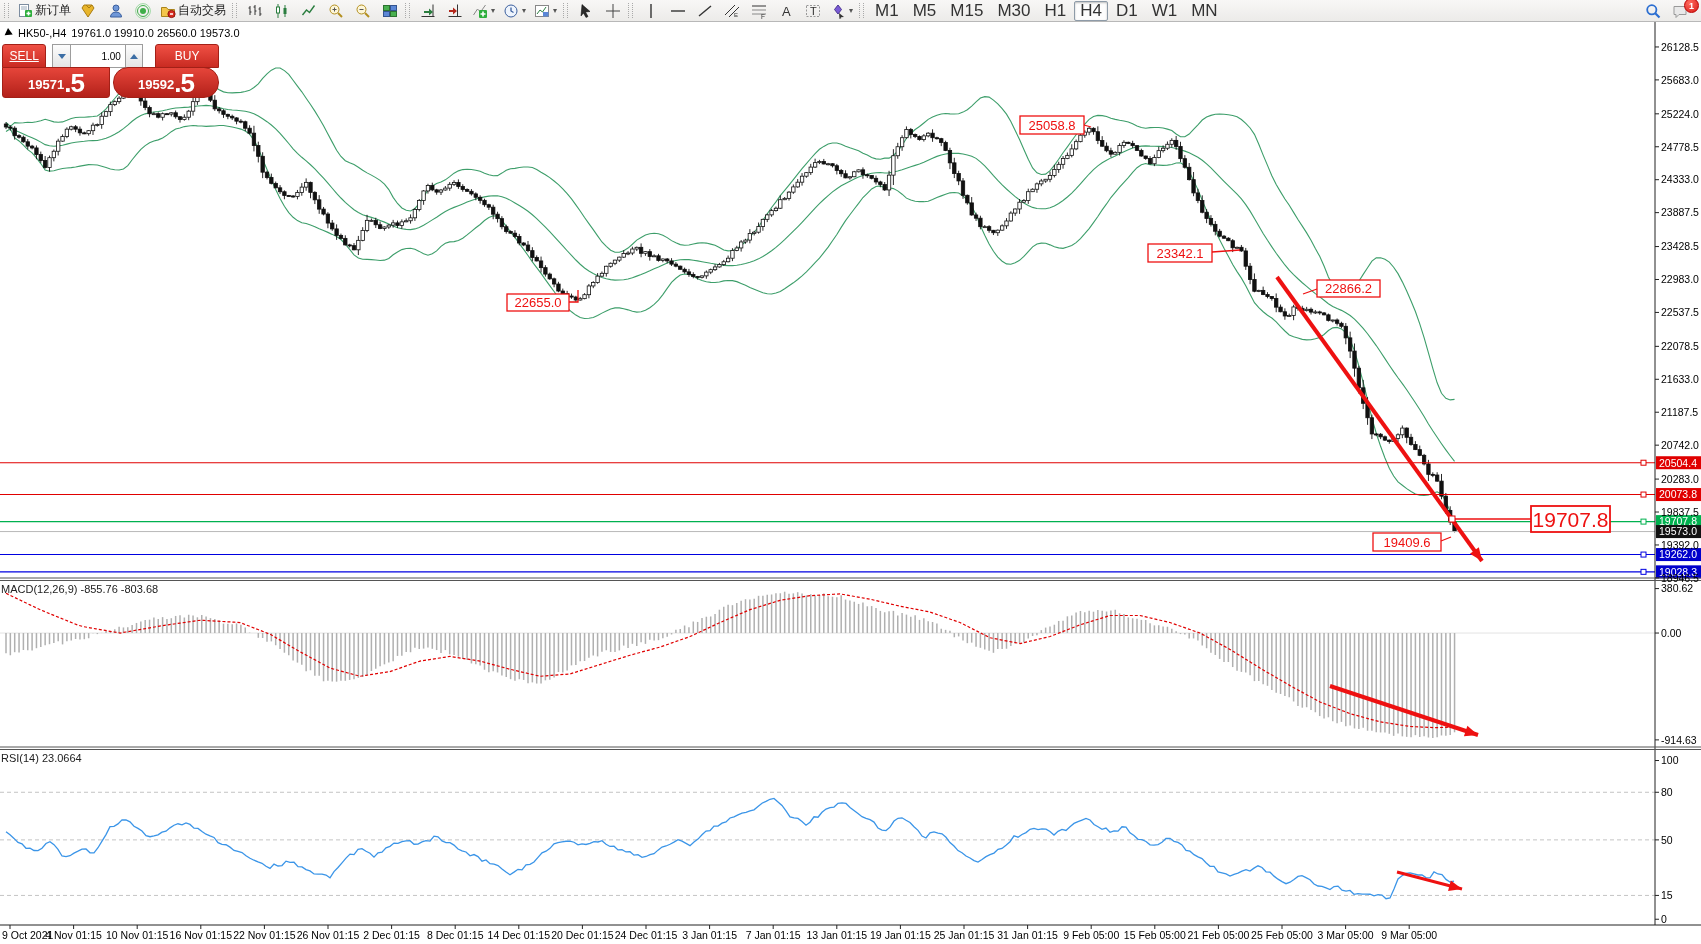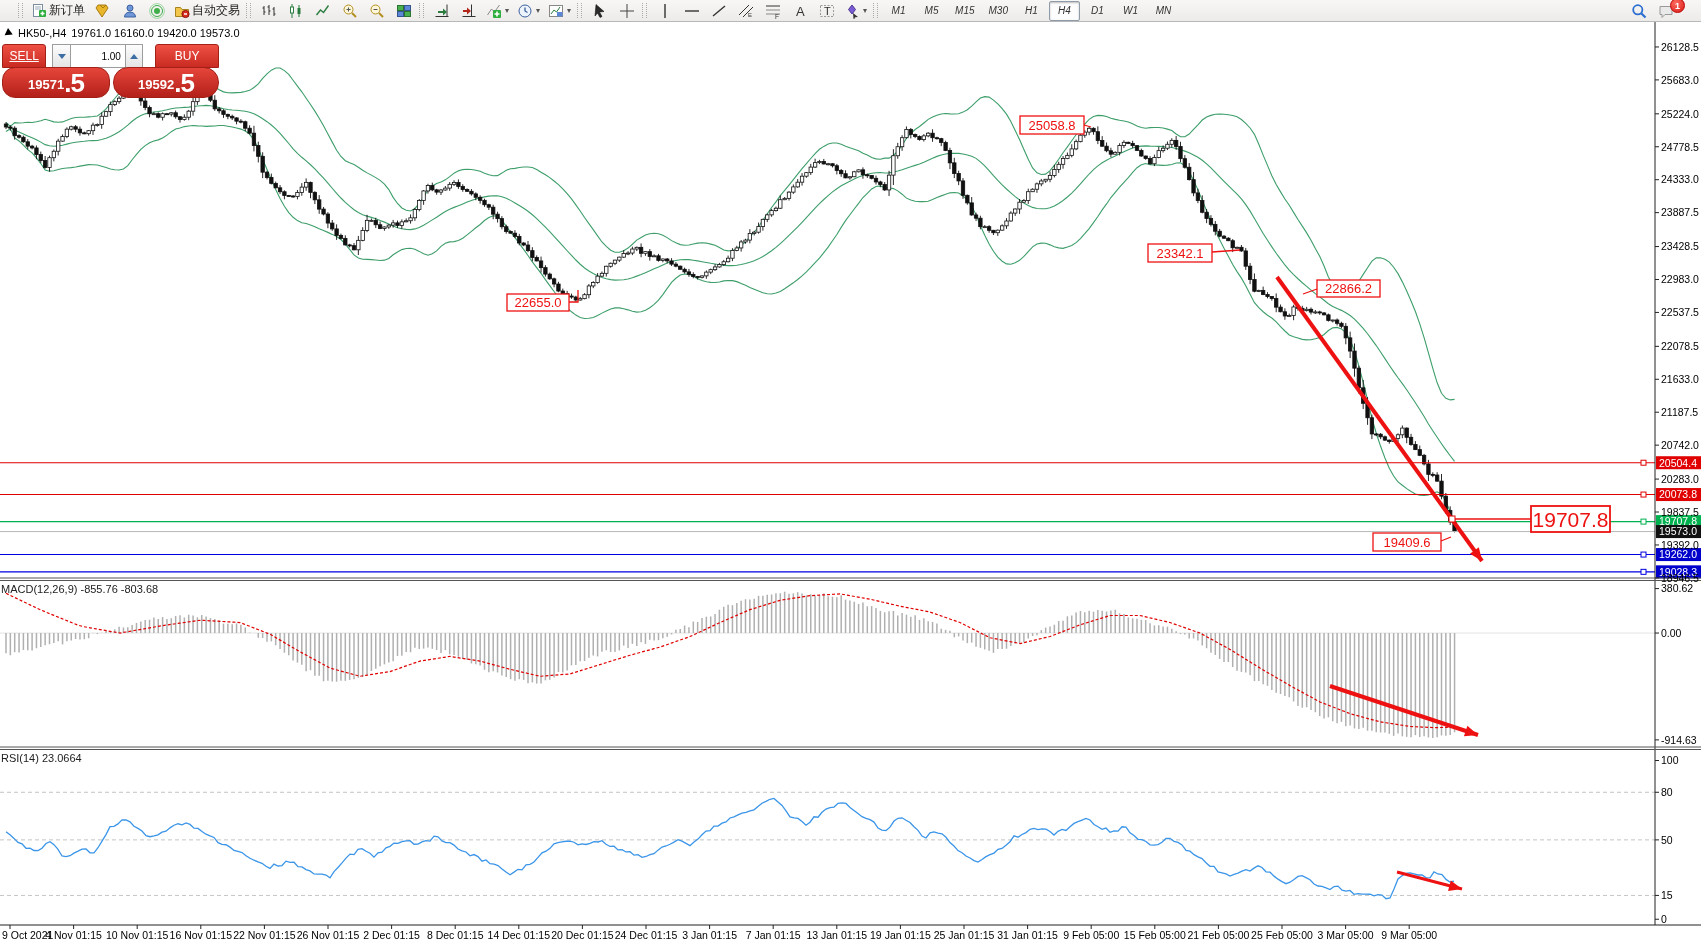--- a/index.html
+++ b/index.html
@@ -1,26 +1,26 @@
 <!DOCTYPE html>
 <html><head>
 <meta charset="utf-8">
 <style>
   html,body{margin:0;padding:0;background:#e8e8e8;font-family:"Liberation Sans",sans-serif;}
   #win{position:relative;width:1701px;height:944px;background:#fff;overflow:hidden;}
   
   #toolbar{position:absolute;left:0;top:0;width:1701px;height:22px;background:linear-gradient(#f8f7f6,#ecebe9);
-    border-bottom:1px solid #b8b8b8;display:flex;align-items:center;padding:0 16px;box-sizing:border-box;font-size:12px;color:#333;}
+    border-bottom:1px solid #b8b8b8;display:flex;align-items:center;padding:0 2px;box-sizing:border-box;font-size:12px;color:#333;}
   .grip{width:3px;height:15px;border-left:1px dotted #aaa;border-right:1px dotted #aaa;margin:0 4px 0 2px;flex:none;}
   .tb-group{display:flex;align-items:center;flex:none;}
   .tb-btn{height:19px;min-width:19px;display:flex;align-items:center;justify-content:center;padding:0 3px;
     border:1px solid transparent;border-radius:2px;cursor:default;white-space:nowrap;gap:2px;}
   .tb-btn .lbl{font-size:12px;color:#222;}
   .tb-btn .caret{font-size:8px;color:#555;margin-left:1px;}
-  .tf-btn{height:18px;padding:0 5px;font-size:10px;color:#333;border:1px solid transparent;margin:0 1px;font-style:italic;}
+  .tf-btn{height:18px;padding:0 5px;font-size:17px;color:#333;border:1px solid transparent;margin:0 1px;}
   .tf-btn.active{background:#fdfdfd;border:1px solid #8e9ba8;box-shadow:inset 0 1px 2px rgba(0,0,0,.25);}
   #tb-right{margin-left:auto;display:flex;align-items:center;position:relative;padding-right:6px;}
   #notif-badge{position:absolute;right:0;top:-2px;width:13px;height:13px;border-radius:50%;
     background:radial-gradient(circle at 35% 30%,#ff6a5e,#d91e18);color:#fff;font-size:9px;font-weight:bold;
     display:flex;align-items:center;justify-content:center;border:1px solid #b00;}
   
   #chart-title{position:absolute;left:6px;top:27px;font-size:11px;color:#000;display:flex;align-items:center;gap:5px;z-index:5;}
   #chart-title .tri{width:0;height:0;border-left:7px solid #000;border-top:4px solid transparent;border-bottom:4px solid transparent;transform:rotate(25deg);}
   
   #oneclick{position:absolute;left:2px;top:44px;width:217px;z-index:6;font-family:"Liberation Sans",sans-serif;}
@@ -29,21 +29,21 @@
     color:#fff;font-size:12px;display:flex;align-items:center;justify-content:center;cursor:pointer;}
   #sell-btn{width:46px;text-decoration:underline;}
   #buy-btn{width:67px;margin-left:12px;}
   .oc-spin{width:18px;background:linear-gradient(#fdfdfd,#e4e4e4);border:1px solid #9d9d9d;display:flex;align-items:center;justify-content:center;cursor:pointer;}
   .oc-spin .up{width:0;height:0;border-left:4px solid transparent;border-right:4px solid transparent;border-bottom:5px solid #3c6ea5;}
   .oc-spin .dn{width:0;height:0;border-left:4px solid transparent;border-right:4px solid transparent;border-top:5px solid #3c6ea5;}
   #vol-input{width:46px;border:1px solid #9d9d9d;border-left:none;border-right:none;text-align:right;font-size:10px;padding:0 4px;outline:none;}
   .oc-row2{display:flex;height:31px;margin-top:-1px;}
   .oc-price{background:linear-gradient(#e6453a,#b3211a);border:1px solid #a32017;border-radius:0 0 3px 3px;
     color:#fff;display:flex;align-items:flex-end;justify-content:center;padding-bottom:1px;cursor:pointer;}
-  #sell-price{width:106px;border-radius:13px;}
+  #sell-price{width:106px;}
   #buy-price{width:104px;margin-left:3px;border-radius:15px;}
   .p-small{font-size:13px;font-weight:bold;line-height:22px;}
   .p-big{font-size:26px;font-weight:bold;line-height:26px;letter-spacing:-1px;}
   svg text{font-family:"Liberation Sans",sans-serif;}
 </style>
 </head>
 <body>
 
 <div id="win">
   <div id="toolbar">
@@ -256,21 +256,21 @@
             <path d="M2 3.5h12v8h-7l-3 3v-3h-2z" fill="#e9e9e9" stroke="#999"></path>
           </svg>
           <span id="notif-badge">1</span>
         </span>
       </span>
     </div>
 
   <div id="chart-title">
     <span class="tri"></span>
     <span style="font-weight:normal;">HK50-,H4</span>
-    <span>19761.0 16160.0 19420.0 19573.0</span>
+    <span>19761.0 19910.0 26560.0 19573.0</span>
   </div>
 
   <div id="oneclick">
     <div class="oc-row1">
       <div class="oc-btn" id="sell-btn">SELL</div>
       <div class="oc-spin" style="margin-left:6px;">
           <span class="dn"></span>
         </div>
       <input id="vol-input" value="1.00" style="">
       <div class="oc-spin">

